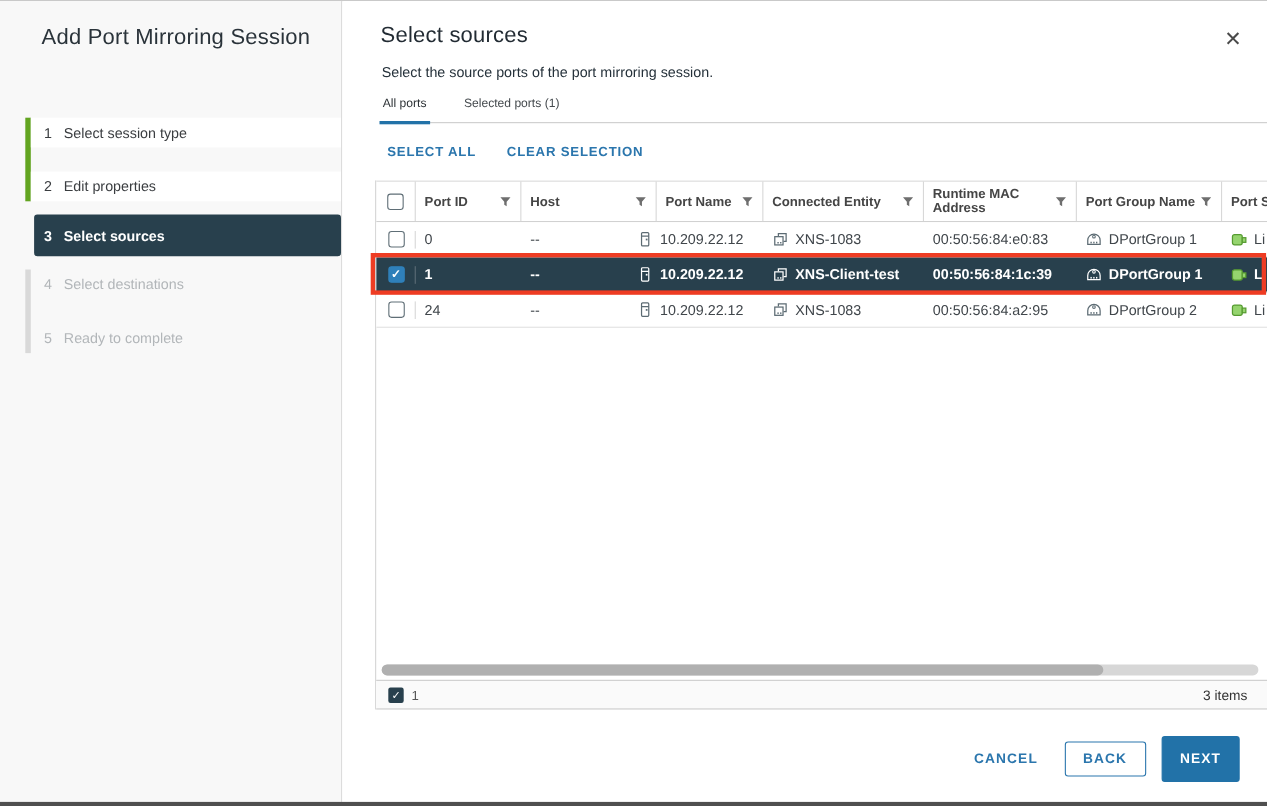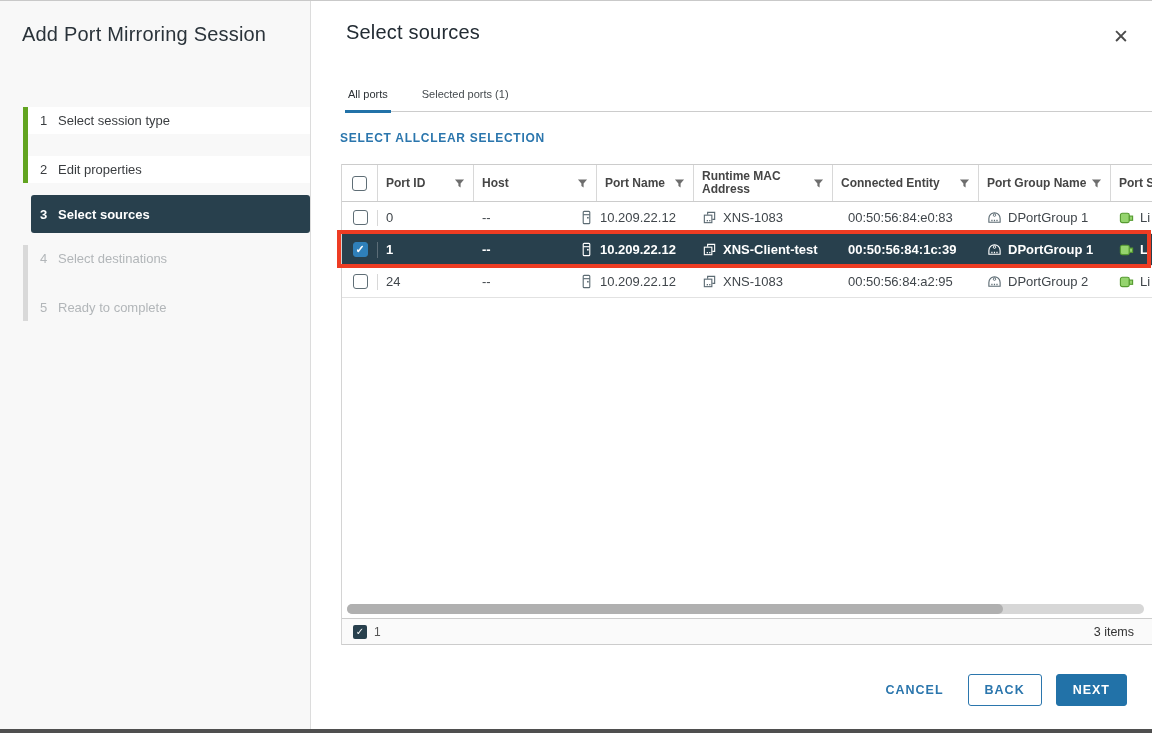--- a/index.html
+++ b/index.html
@@ -11,21 +11,21 @@
   }
   .bottom-edge { position:absolute; left:0; bottom:0; width:1152px; height:4px; background:#4f4f4f; z-index:50; }
 
   
   .sidebar {
     position:absolute; left:0; top:0; width:311px; height:729px;
     background:#f8f8f8; border-right:1px solid #dcdcdc;
   }
   .dialog-title {
     position:absolute; left:22px; top:20px; width:260px;
-    font-size:20px; font-weight:400; color:#2a333a; line-height:26px; letter-spacing:.2px;
+    font-size:20px; font-weight:400; color:#2a333a; line-height:26px; letter-spacing:.2px;text-align:right;
   }
   .steps { position:absolute; left:23px; top:106px; right:0; }
   .step-group { border-left:5px solid transparent; }
   .step-group.done   { border-left-color:#62a420; }
   .step-group.future { border-left-color:#d9d9d9; }
   .step {
     height:27px; display:flex; align-items:center;
     font-size:13px; color:#3a3d40; background:#fff; padding-left:12px;
   }
   .step + .step { margin-top:22px; }
@@ -44,21 +44,21 @@
     cursor:pointer; font-weight:400;
   }
   .heading { position:absolute; left:34px; top:20px; font-size:20px; font-weight:400; color:#222b33; letter-spacing:.2px; }
   .subtitle { position:absolute; left:35px; top:57px; font-size:13px; color:#25313a; }
 
   .tabs { position:absolute; left:35px; top:85px; right:0; height:26px; border-bottom:1px solid #ccc; display:flex; gap:32px; }
   .tab { font-size:11px; color:#454a4e; padding:2px 1px 0; position:relative; cursor:pointer; }
   .tab.active { color:#2d3236; }
   .tab.active::after { content:""; position:absolute; left:-2px; right:-2px; bottom:-2px; height:3px; background:#2272a8; }
 
-  .link-actions { position:absolute; left:28px; top:130px; display:flex; }
+  .link-actions { position:absolute; left:40px; top:130px; display:flex; gap:28px; }
   .action-link { font-size:12px; font-weight:600; letter-spacing:.06em; color:#2b76ad; cursor:pointer; }
 
   
   .grid { position:absolute; left:29px; right:0; top:163px; height:481px; border-left:1px solid #d4d4d4; }
   .grid-viewport { position:absolute; left:0; right:0; top:0; bottom:44px; overflow:hidden; }
   .gtable { width:889px; }
   .grow { display:flex; width:889px; }
   .ghead { height:38px; border-top:1px solid #ccc; border-bottom:1px solid #ccc; }
   .gbody-row { height:32px; border-bottom:1px solid #e2e2e2; background:#fff; color:#40464b; }
   .gcell { display:flex; align-items:center; font-size:13px; padding:0 8px; position:relative; }
@@ -105,21 +105,21 @@
     width:14px; height:14px; background:#28404d; border-radius:2px; color:#fff;
     display:inline-flex; align-items:center; justify-content:center; font-size:10px; margin-right:7px;
   }
   .items-count { margin-left:auto; color:#333; font-size:12.5px; }
 
   
   .btn-row { position:absolute; right:25px; top:672px; height:34px; display:flex; align-items:center; gap:14px;justify-content:flex-end; }
   .btn { font-size:12.5px; font-weight:600; letter-spacing:.08em; border-radius:3px; cursor:pointer; display:flex; align-items:center; justify-content:center; }
   .btn-link { color:#2b76ad; padding:0 10px; }
   .btn-outline { color:#2b76ad; border:1px solid #2b76ad; background:#fff; height:32px; min-width:72px; padding:0 16px; }
-  .btn-primary { color:#fff; background:#2272a8; border:1px solid #2272a8; height:32px; min-width:71px; padding:0 16px; }
+  .btn-primary { color:#fff; background:#2272a8; border:1px solid #2272a8; height:42px; min-width:71px; padding:0 16px; }
 
   svg { display:block; }
 </style>
 </head>
 <body>
 
 <div class="sidebar">
   <div class="dialog-title">Add Port Mirroring Session</div>
 
   <div class="steps">
@@ -148,20 +148,21 @@
         <span class="num">5</span>
         <span>Ready to complete</span>
       </div>
     </div>
   </div>
 </div>
 
 <div class="main">
   <div class="close-btn">✕</div>
   <div class="heading">Select sources</div>
+  <div class="subtitle">Select the source ports of the port mirroring session.</div>
 
   <div class="tabs">
     <div class="tab active">All ports</div>
     <div class="tab">Selected ports (1)</div>
   </div>
 
   <div class="link-actions">
     <span class="action-link">SELECT ALL</span>
     <span class="action-link">CLEAR SELECTION</span>
   </div>
@@ -191,30 +192,30 @@
             </span>
           </div>
           <div class="gcell hcell c2">
             <span>Port Name</span>
             <span class="flt">
               <svg width="11" height="11" viewBox="0 0 12 12">
                   <path d="M1 1.5h10L7.2 6v4.3L4.8 8.8V6L1 1.5z" fill="#6e6e6e"></path>
                 </svg>
             </span>
           </div>
+          <div class="gcell hcell c4">
+            <span>Connected Entity</span>
+            <span class="flt">
+              <svg width="11" height="11" viewBox="0 0 12 12">
+                  <path d="M1 1.5h10L7.2 6v4.3L4.8 8.8V6L1 1.5z" fill="#6e6e6e"></path>
+                </svg>
+            </span>
+          </div>
           <div class="gcell hcell c5">
             <span>Runtime MAC Address</span>
-            <span class="flt">
-              <svg width="11" height="11" viewBox="0 0 12 12">
-                  <path d="M1 1.5h10L7.2 6v4.3L4.8 8.8V6L1 1.5z" fill="#6e6e6e"></path>
-                </svg>
-            </span>
-          </div>
-          <div class="gcell hcell c4">
-            <span>Connected Entity</span>
             <span class="flt">
               <svg width="11" height="11" viewBox="0 0 12 12">
                   <path d="M1 1.5h10L7.2 6v4.3L4.8 8.8V6L1 1.5z" fill="#6e6e6e"></path>
                 </svg>
             </span>
           </div>
           <div class="gcell hcell c6">
             <span>Port Group Name</span>
             <span class="flt">
               <svg width="11" height="11" viewBox="0 0 12 12">

